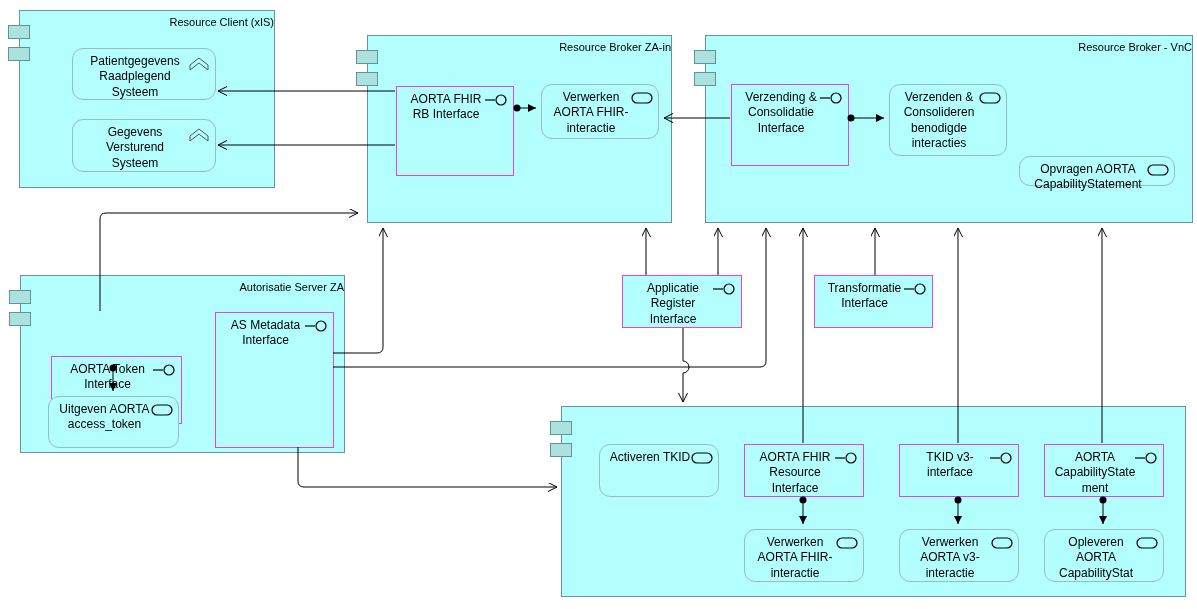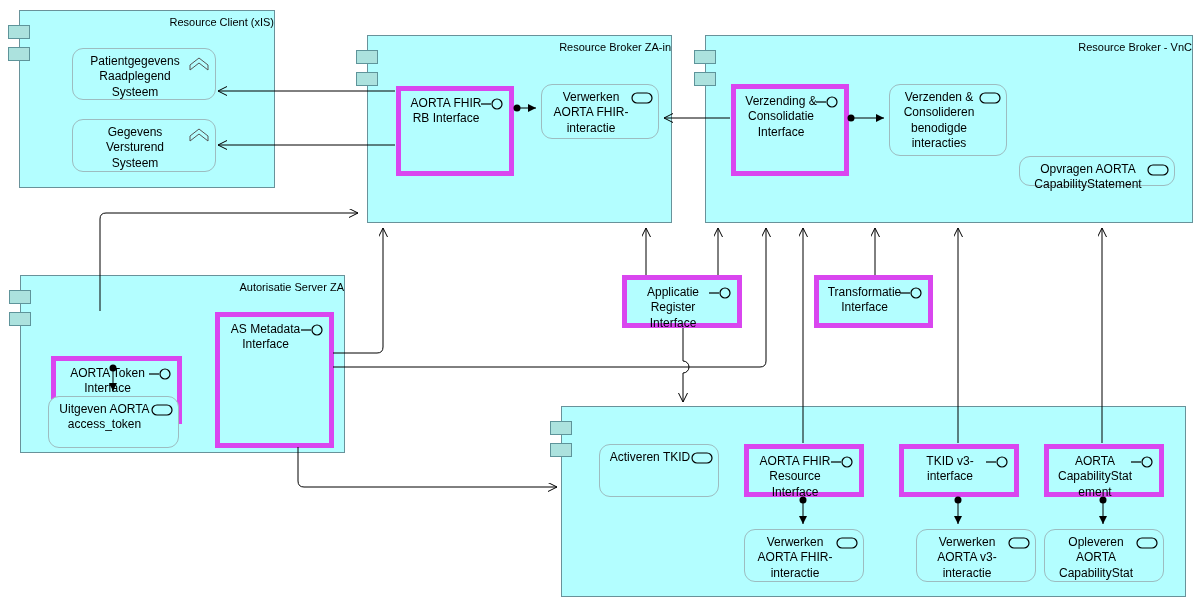--- a/index.html
+++ b/index.html
@@ -4,21 +4,21 @@
 <style>
   html,body{margin:0;padding:0;background:#fff;}
   #canvas{
     position:relative;width:1197px;height:609px;background:#fff;
     font-family:"Liberation Sans",sans-serif;font-size:12px;color:#000;
     overflow:hidden;
   }
   .container{position:absolute;background:#b3feff;border:1px solid #69929a;box-sizing:border-box;}
   .ctitle{position:absolute;top:5px;left:0;right:0;text-align:right;font-size:11px;}
   .node{position:absolute;background:#b3feff;box-sizing:border-box;}
-  .node.rect{border:5px solid #d946ef;}
+  .node.rect{border:1px solid #d946ef;}
   .node.rounded{border:1px solid #9dbcc0;border-radius:11px;padding-left:8px;}
   .label{position:absolute;top:5px;left:8px;right:26px;text-align:center;line-height:1.28;}
   .breakword{overflow-wrap:anywhere;word-break:break-word;}
   .comp-rect{position:absolute;width:22px;height:14px;background:#ace2de;border:1px solid #5e949a;box-sizing:border-box;left:-12px;}
   .comp-rect.r1{top:14px;} .comp-rect.r2{top:36px;}
   .nicon{position:absolute;top:7px;right:5px;line-height:0;}
   svg.overlay{position:absolute;left:0;top:0;width:1197px;height:609px;pointer-events:none;z-index:20;}
 </style>
 </head>
 <body>
@@ -72,21 +72,21 @@
       </span>
       <div class="label">Verwerken AORTA FHIR-interactie</div>
     </div>
   </div>
 
   <div class="container" style="left:705px;top:35px;width:488px;height:188px;">
     <div class="ctitle">Resource Broker - VnC</div>
     <div class="comp-rect r1"></div>
     <div class="comp-rect r2"></div>
 
-    <div class="node rect" style="left:25px;top:48px;width:118px;height:92px;">
+    <div class="node rect" style="left:25px;top:48px;width:118px;height:82px;">
       <span class="nicon">
         <svg width="24" height="12" viewBox="0 0 24 12">
             <line x1="1" y1="6" x2="11" y2="6" stroke="#000" stroke-width="1.2"></line>
             <circle cx="17" cy="6" r="5" fill="none" stroke="#000" stroke-width="1.2"></circle>
           </svg>
       </span>
       <div class="label">Verzending &amp; Consolidatie Interface</div>
     </div>
 
     <div class="node rounded" style="left:183px;top:48px;width:118px;height:72px;">
@@ -198,21 +198,21 @@
     <div class="node rect" style="left:337px;top:37px;width:120px;height:53px;">
       <span class="nicon">
         <svg width="24" height="12" viewBox="0 0 24 12">
             <line x1="1" y1="6" x2="11" y2="6" stroke="#000" stroke-width="1.2"></line>
             <circle cx="17" cy="6" r="5" fill="none" stroke="#000" stroke-width="1.2"></circle>
           </svg>
       </span>
       <div class="label">TKID v3-interface</div>
     </div>
 
-    <div class="node rounded" style="left:354px;top:122px;width:120px;height:53px;">
+    <div class="node rounded" style="left:337px;top:122px;width:120px;height:53px;">
       <span class="nicon">
         <svg width="22" height="12" viewBox="0 0 22 12">
             <rect x="1" y="1" width="20" height="10" rx="5" ry="5" fill="none" stroke="#000" stroke-width="1.2"></rect>
           </svg>
       </span>
       <div class="label">Verwerken AORTA v3-interactie</div>
     </div>
 
     <div class="node rect" style="left:482px;top:37px;width:120px;height:53px;">
       <span class="nicon">

